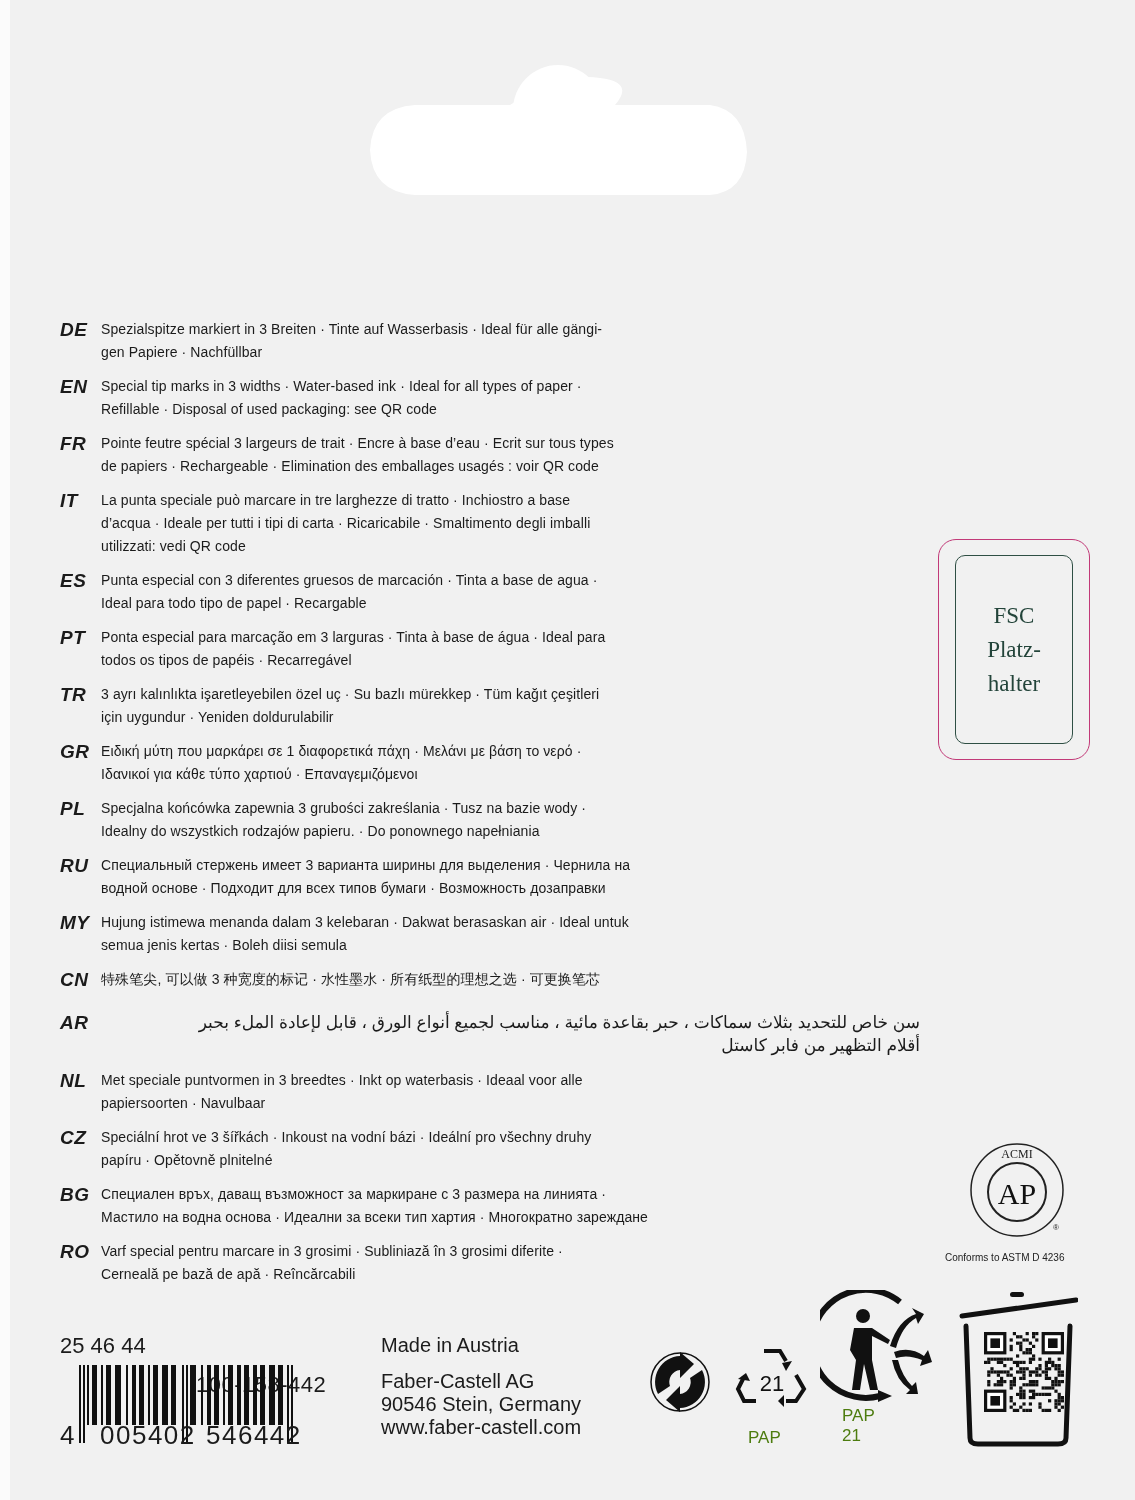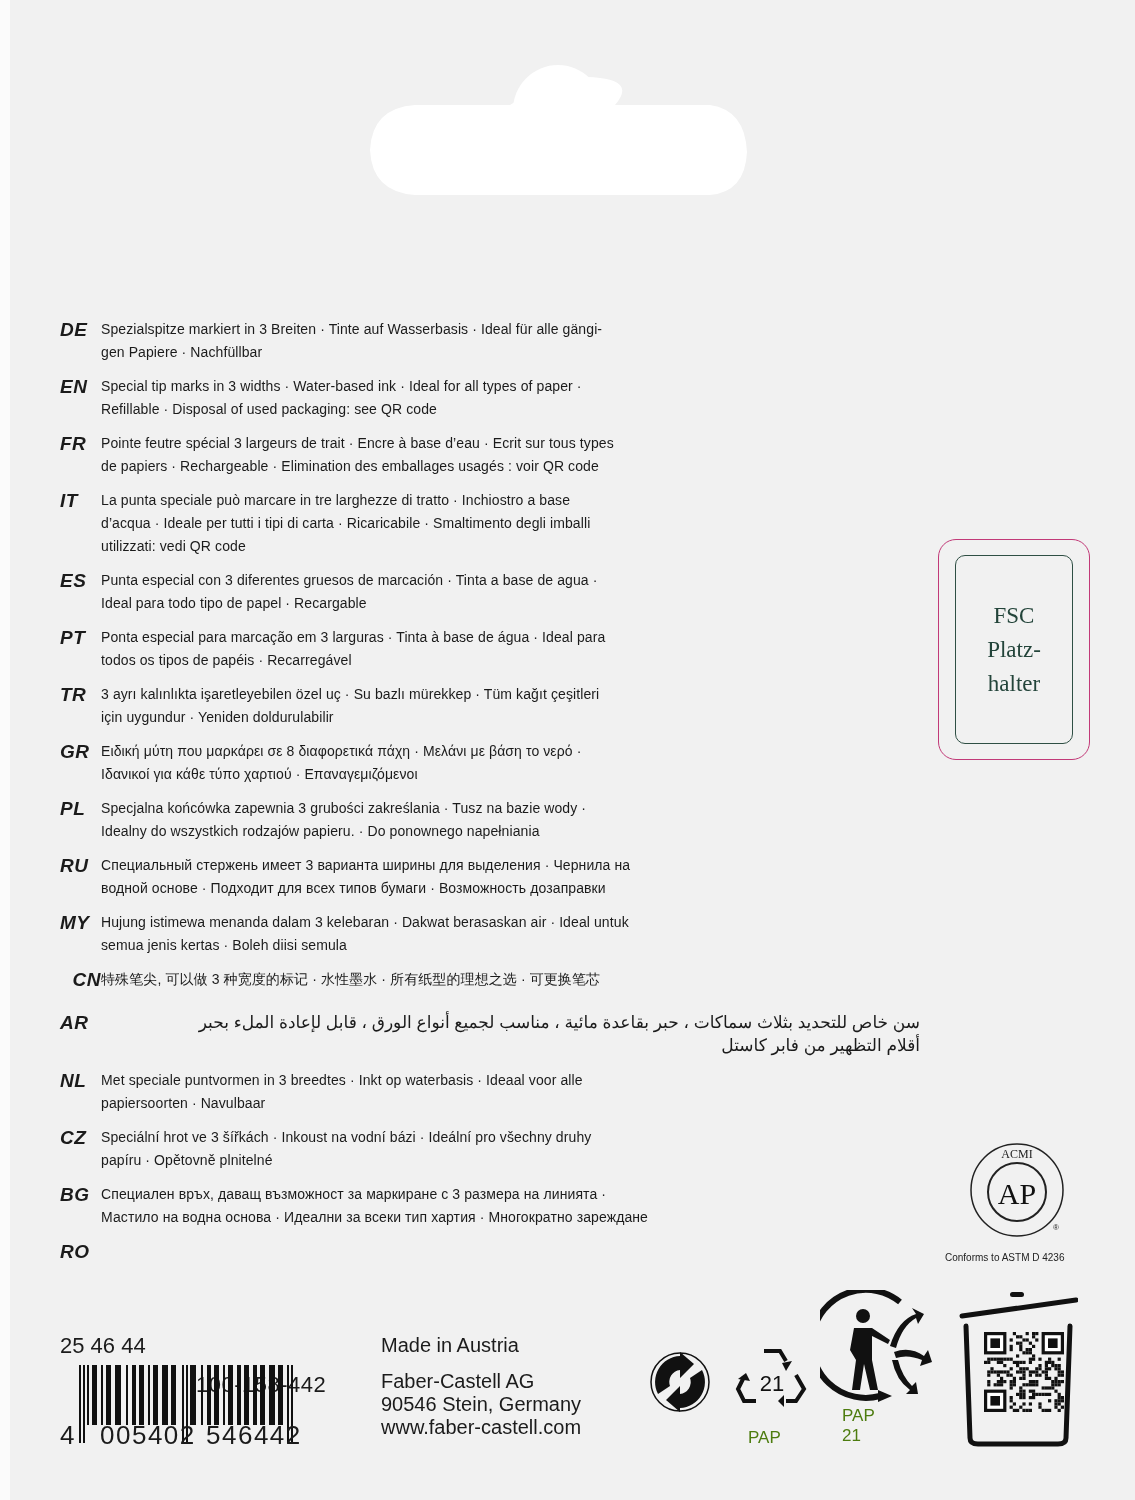--- a/index.html
+++ b/index.html
@@ -93,39 +93,39 @@
       <div class="lang-text">Ponta especial para marcação em 3 larguras · Tinta à base de água · Ideal para
 todos os tipos de papéis · Recarregável</div>
     </div>
     <div class="lang-row">
       <div class="lang-code">TR</div>
       <div class="lang-text">3 ayrı kalınlıkta işaretleyebilen özel uç · Su bazlı mürekkep · Tüm kağıt çeşitleri
 için uygundur · Yeniden doldurulabilir</div>
     </div>
     <div class="lang-row">
       <div class="lang-code">GR</div>
-      <div class="lang-text">Ειδική μύτη που μαρκάρει σε 8 διαφορετικά πάχη · Μελάνι με βάση το νερό ·
+      <div class="lang-text">Ειδική μύτη που μαρκάρει σε 1 διαφορετικά πάχη · Μελάνι με βάση το νερό ·
 Ιδανικοί για κάθε τύπο χαρτιού · Επαναγεμιζόμενοι</div>
     </div>
     <div class="lang-row">
       <div class="lang-code">PL</div>
       <div class="lang-text">Specjalna końcówka zapewnia 3 grubości zakreślania · Tusz na bazie wody ·
 Idealny do wszystkich rodzajów papieru. · Do ponownego napełniania</div>
     </div>
     <div class="lang-row">
       <div class="lang-code">RU</div>
       <div class="lang-text">Специальный стержень имеет 3 варианта ширины для выделения · Чернила на
 водной основе · Подходит для всех типов бумаги · Возможность дозаправки</div>
     </div>
     <div class="lang-row">
       <div class="lang-code">MY</div>
       <div class="lang-text">Hujung istimewa menanda dalam 3 kelebaran · Dakwat berasaskan air · Ideal untuk
 semua jenis kertas · Boleh diisi semula</div>
     </div>
-    <div class="lang-row" style="margin-bottom: 20px; text-align: right;">
+    <div class="lang-row" style="margin-bottom: 20px;">
       <div class="lang-code">CN</div>
       <div class="lang-text">特殊笔尖, 可以做 3 种宽度的标记 · 水性墨水 · 所有纸型的理想之选 · 可更换笔芯</div>
     </div>
     <div class="lang-row rtl" style="margin-bottom: 12px;">
       <div class="lang-code">AR</div>
       <div class="lang-text">سن خاص للتحديد بثلاث سماكات ، حبر بقاعدة مائية ، مناسب لجميع أنواع الورق ، قابل لإعادة الملء بحبر
 أقلام التظهير من فابر كاستل</div>
     </div>
     <div class="lang-row">
       <div class="lang-code">NL</div>
@@ -137,20 +137,22 @@
       <div class="lang-text">Speciální hrot ve 3 šířkách · Inkoust na vodní bázi · Ideální pro všechny druhy
 papíru · Opětovně plnitelné</div>
     </div>
     <div class="lang-row">
       <div class="lang-code">BG</div>
       <div class="lang-text">Специален връх, даващ възможност за маркиране с 3 размера на линията ·
 Мастило на водна основа · Идеални за всеки тип хартия · Многократно зареждане</div>
     </div>
     <div class="lang-row">
       <div class="lang-code">RO</div>
+      <div class="lang-text">Varf special pentru marcare in 3 grosimi · Subliniază în 3 grosimi diferite ·
+Cerneală pe bază de apă · Reîncărcabili</div>
     </div>
   </div>
 
 <div class="fsc-outer">
   <div class="fsc-inner">FSC
 Platz-
 halter</div>
 </div>
 
 <div class="acmi">

